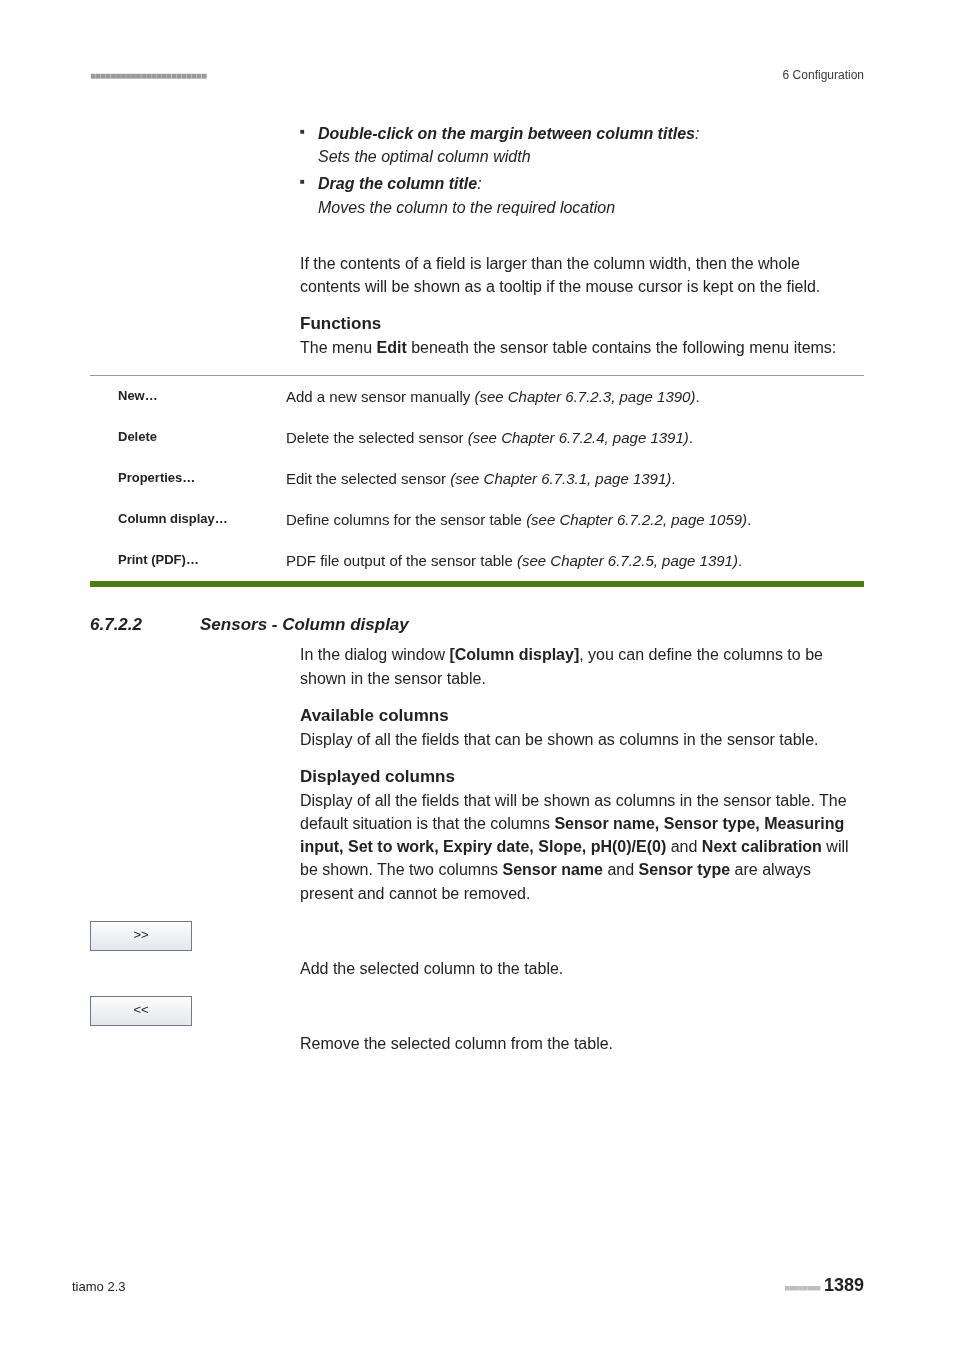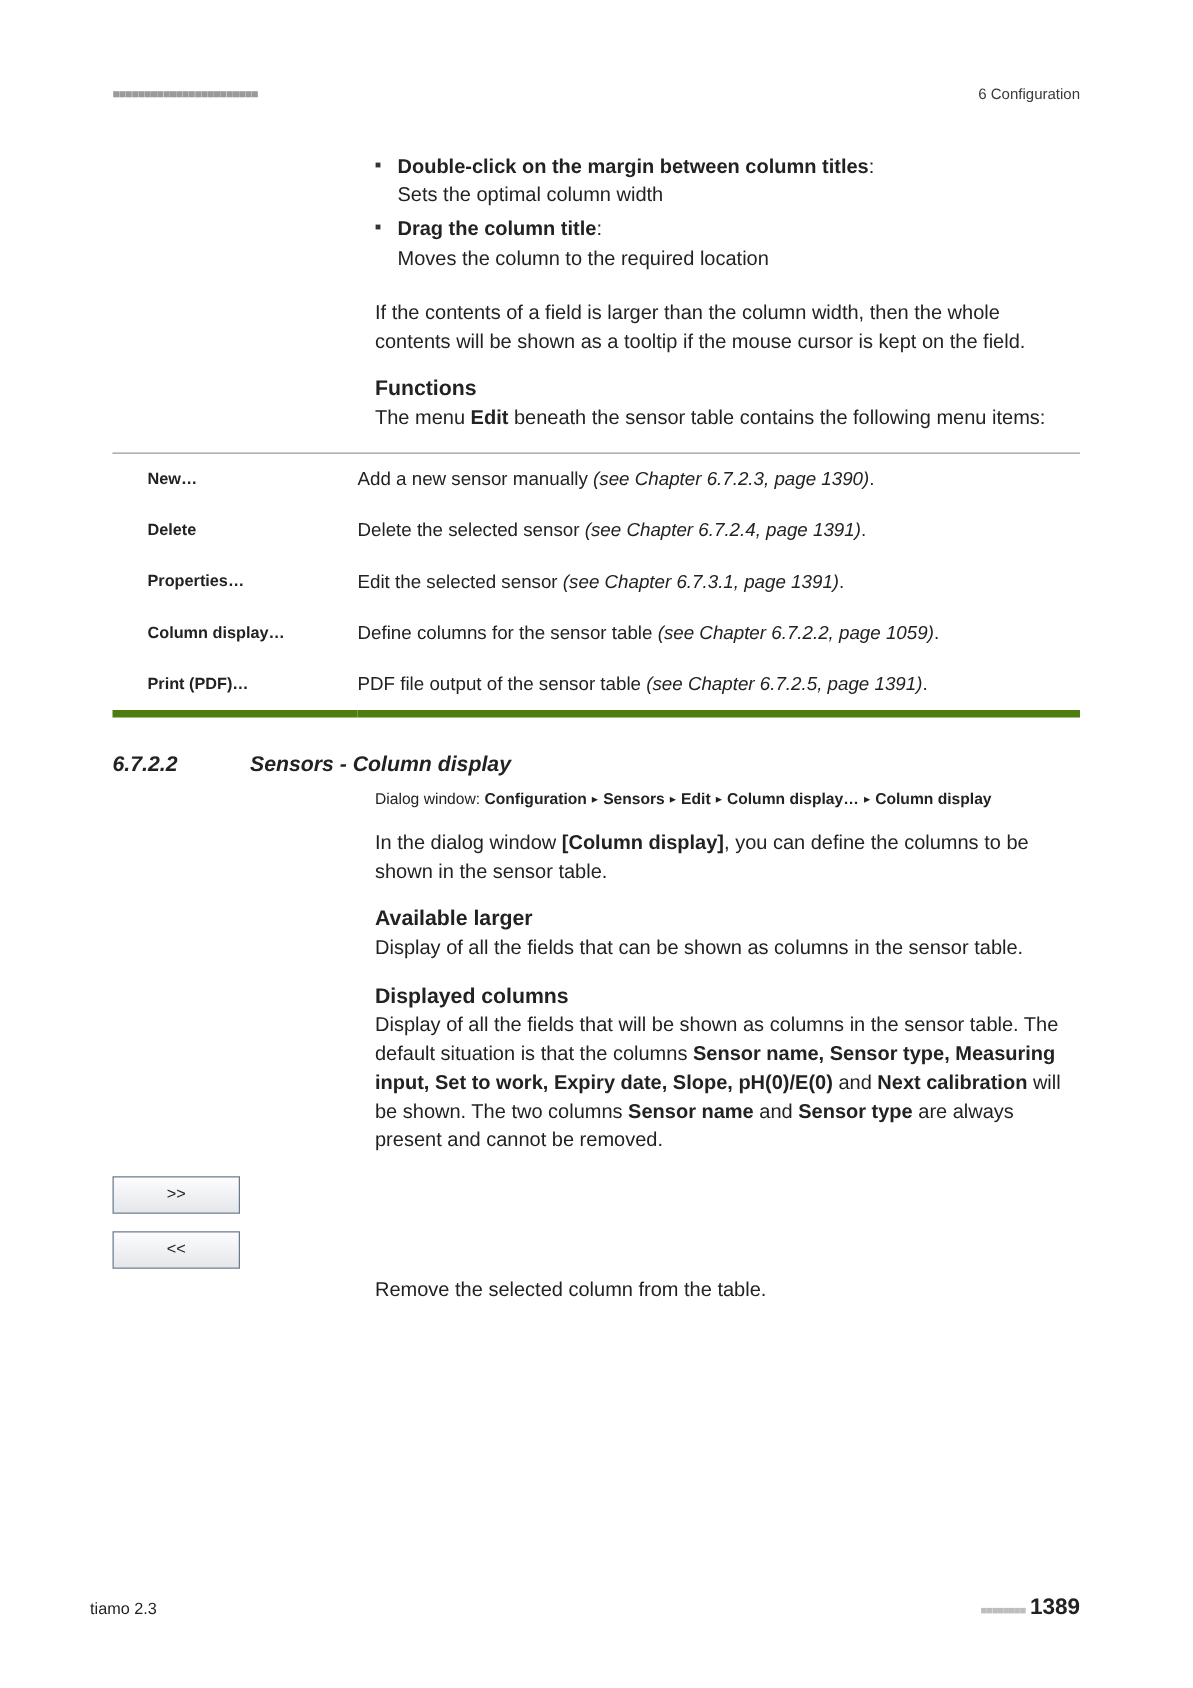--- a/index.html
+++ b/index.html
@@ -31,22 +31,23 @@
     letter-spacing: -1px;
     color: #9a9a9a;
     font-size: 10px;
   }
   .content-col {
     margin-left: 210px;
   }
   .bullet-list {
     list-style: none;
     padding: 0;
-    margin: 0 0 20px 0;
+    margin: 0 0 33px 0;
     font-size: 16px;
+    font-style: italic;
   }
   .bullet-list li {
     position: relative;
     padding-left: 18px;
     line-height: 1.45;
     margin-bottom: 4px;
   }
   .bullet-list li::before {
     content: "■";
     position: absolute;
@@ -198,38 +199,38 @@
         </tr>
       </tbody>
   </table>
 
   <div class="section-row">
     <div class="section-num">6.7.2.2</div>
     <div class="section-title">Sensors - Column display</div>
   </div>
 
   <div class="content-col">
-    <div class="breadcrumb">
-      <span>Dialog window: </span><span id="bc-items"><strong>Configuration</strong><span class="sep">▸</span><strong>Sensors</strong><span class="sep">▸</span><strong>Edit</strong><span class="sep">▸</span><strong>Column display…</strong><span class="sep">▸</span><strong>Column display</strong></span>
-    </div>
 
     <p class="body-text">
       <span>In the dialog window </span><strong>[Column display]</strong><span>, you can define the columns to be shown in the sensor table.</span>
     </p>
 
-    <div class="sub-heading">Available larger</div>
+    <div class="sub-heading">Available columns</div>
     <p class="body-text">Display of all the fields that can be shown as columns in the sensor table.</p>
 
     <div class="sub-heading">Displayed columns</div>
     <p class="body-text">
       <span>Display of all the fields that will be shown as columns in the sensor table. The default situation is that the columns </span><strong>Sensor name, Sensor type, Measuring input, Set to work, Expiry date, Slope, pH(0)/E(0)</strong><span> and </span><strong>Next calibration</strong><span> will be shown. The two columns </span><strong>Sensor name</strong><span> and </span><strong>Sensor type</strong><span> are always present and cannot be removed.</span>
     </p>
   </div>
 
   <div class="btn-img">&gt;&gt;</div>
+  <div class="content-col">
+    <p class="body-text">Add the selected column to the table.</p>
+  </div>
 
   <div class="btn-img">&lt;&lt;</div>
   <div class="content-col">
     <p class="body-text">Remove the selected column from the table.</p>
   </div>
 
   <div class="footer">
     <span>tiamo 2.3</span>
     <span>
       <span class="footer-dots">■■■■■■■■</span><span class="page-num">1389</span>

